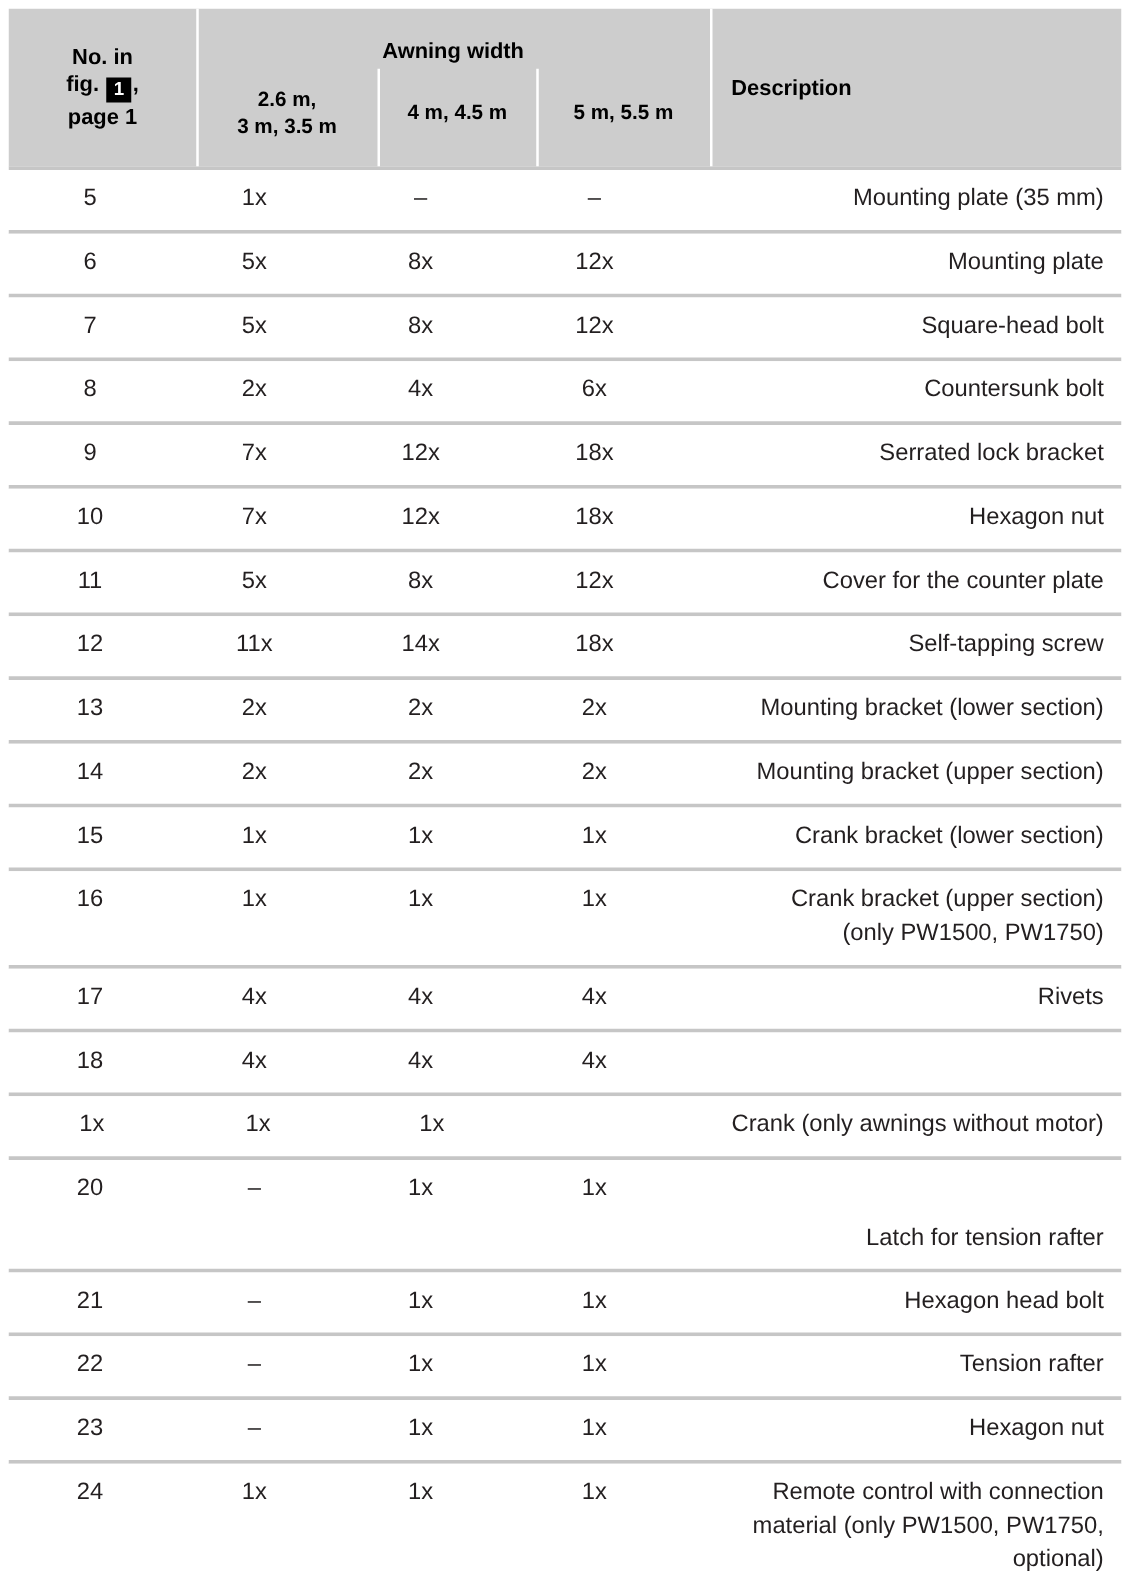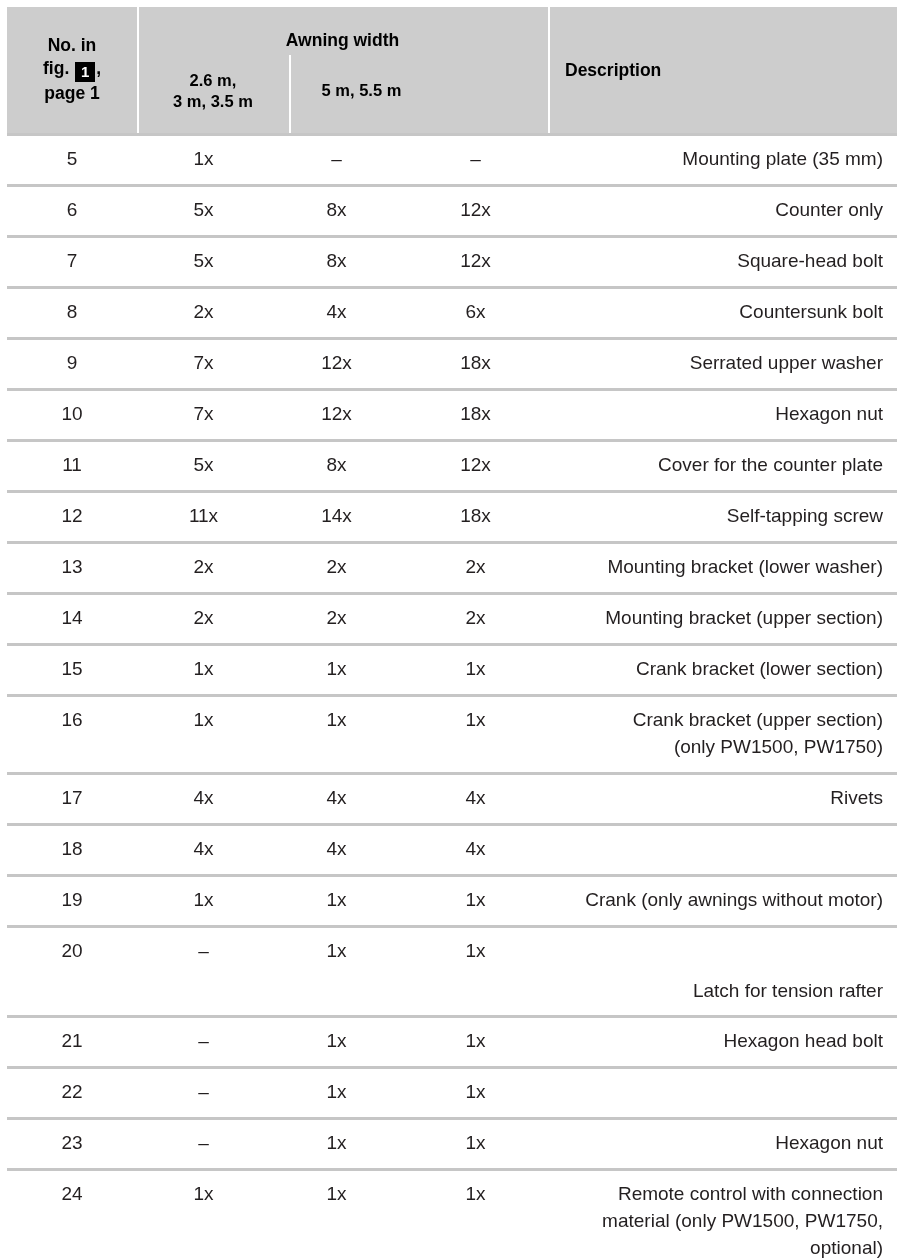--- a/index.html
+++ b/index.html
@@ -42,21 +42,21 @@
     content: "";
     position: absolute;
     left: 0;
     top: 0;
     bottom: 0;
     width: 2px;
     background: #ffffff;
   }
 
   .th-no {
-    width: 130px;
+    width: 150px;
     align-items: center;
     justify-content: center;
     text-align: center;
     padding-bottom: 2px;
   }
 
   .th-group {
     width: 411px;
     flex-direction: column;
   }
@@ -186,20 +186,21 @@
         <span class="badge">1</span><span>,</span><br>
         <span>page 1</span>
       </div>
     </div>
 
     <div class="th th-group divider">
       <div class="th-group-title">Awning width</div>
       <div class="th-group-sub">
         <div class="th-sub s1" style="white-space: pre-line;">2.6 m,
 3 m, 3.5 m</div>
+        <div class="th-sub s2 divider" style="white-space: pre-line;">4 m, 4.5 m</div>
         <div class="th-sub s3 divider" style="white-space: pre-line;">5 m, 5.5 m</div>
       </div>
     </div>
 
     <div class="th th-desc divider">Description</div>
 
   </div>
 
   <div class="tbody" id="tbody">
       <div class="sep"></div>
@@ -209,21 +210,21 @@
         <div class="cell c-num n2">–</div>
         <div class="cell c-num n3">–</div>
         <div class="cell c-desc" style="white-space: pre-line;">Mounting plate (35 mm)</div>
       </div>
       <div class="sep"></div>
       <div class="row">
         <div class="cell c-no">6</div>
         <div class="cell c-num n1">5x</div>
         <div class="cell c-num n2">8x</div>
         <div class="cell c-num n3">12x</div>
-        <div class="cell c-desc" style="white-space: pre-line;">Counter only</div>
+        <div class="cell c-desc" style="white-space: pre-line;">Mounting plate</div>
       </div>
       <div class="sep"></div>
       <div class="row">
         <div class="cell c-no">7</div>
         <div class="cell c-num n1">5x</div>
         <div class="cell c-num n2">8x</div>
         <div class="cell c-num n3">12x</div>
         <div class="cell c-desc" style="white-space: pre-line;">Square-head bolt</div>
       </div>
       <div class="sep"></div>
@@ -233,21 +234,21 @@
         <div class="cell c-num n2">4x</div>
         <div class="cell c-num n3">6x</div>
         <div class="cell c-desc" style="white-space: pre-line;">Countersunk bolt</div>
       </div>
       <div class="sep"></div>
       <div class="row">
         <div class="cell c-no">9</div>
         <div class="cell c-num n1">7x</div>
         <div class="cell c-num n2">12x</div>
         <div class="cell c-num n3">18x</div>
-        <div class="cell c-desc" style="white-space: pre-line;">Serrated upper washer</div>
+        <div class="cell c-desc" style="white-space: pre-line;">Serrated lock bracket</div>
       </div>
       <div class="sep"></div>
       <div class="row">
         <div class="cell c-no">10</div>
         <div class="cell c-num n1">7x</div>
         <div class="cell c-num n2">12x</div>
         <div class="cell c-num n3">18x</div>
         <div class="cell c-desc" style="white-space: pre-line;">Hexagon nut</div>
       </div>
       <div class="sep"></div>
@@ -265,21 +266,21 @@
         <div class="cell c-num n2">14x</div>
         <div class="cell c-num n3">18x</div>
         <div class="cell c-desc" style="white-space: pre-line;">Self-tapping screw</div>
       </div>
       <div class="sep"></div>
       <div class="row">
         <div class="cell c-no">13</div>
         <div class="cell c-num n1">2x</div>
         <div class="cell c-num n2">2x</div>
         <div class="cell c-num n3">2x</div>
-        <div class="cell c-desc" style="white-space: pre-line;">Mounting bracket (lower washer)</div>
+        <div class="cell c-desc" style="white-space: pre-line;">Mounting bracket (lower section)</div>
       </div>
       <div class="sep"></div>
       <div class="row">
         <div class="cell c-no">14</div>
         <div class="cell c-num n1">2x</div>
         <div class="cell c-num n2">2x</div>
         <div class="cell c-num n3">2x</div>
         <div class="cell c-desc" style="white-space: pre-line;">Mounting bracket (upper section)</div>
       </div>
       <div class="sep"></div>
@@ -309,21 +310,20 @@
       </div>
       <div class="sep"></div>
       <div class="row">
         <div class="cell c-no">18</div>
         <div class="cell c-num n1">4x</div>
         <div class="cell c-num n2">4x</div>
         <div class="cell c-num n3">4x</div>
       </div>
       <div class="sep"></div>
       <div class="row">
-        <div class="cell c-no">19</div>
         <div class="cell c-num n1">1x</div>
         <div class="cell c-num n2">1x</div>
         <div class="cell c-num n3">1x</div>
         <div class="cell c-desc" style="white-space: pre-line;">Crank (only awnings without motor)</div>
       </div>
       <div class="sep"></div>
       <div class="row">
         <div class="cell c-no">20</div>
         <div class="cell c-num n1">–</div>
         <div class="cell c-num n2">1x</div>
@@ -337,20 +337,21 @@
         <div class="cell c-num n2">1x</div>
         <div class="cell c-num n3">1x</div>
         <div class="cell c-desc" style="white-space: pre-line;">Hexagon head bolt</div>
       </div>
       <div class="sep"></div>
       <div class="row">
         <div class="cell c-no">22</div>
         <div class="cell c-num n1">–</div>
         <div class="cell c-num n2">1x</div>
         <div class="cell c-num n3">1x</div>
+        <div class="cell c-desc" style="white-space: pre-line;">Tension rafter</div>
       </div>
       <div class="sep"></div>
       <div class="row">
         <div class="cell c-no">23</div>
         <div class="cell c-num n1">–</div>
         <div class="cell c-num n2">1x</div>
         <div class="cell c-num n3">1x</div>
         <div class="cell c-desc" style="white-space: pre-line;">Hexagon nut</div>
       </div>
       <div class="sep"></div>

